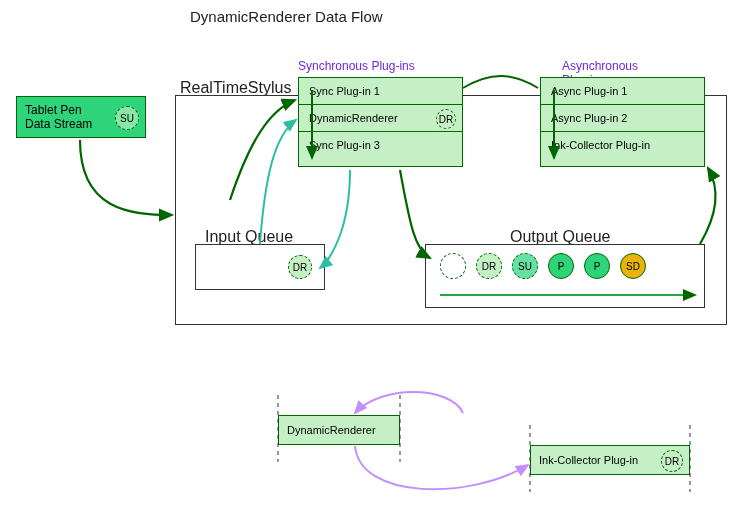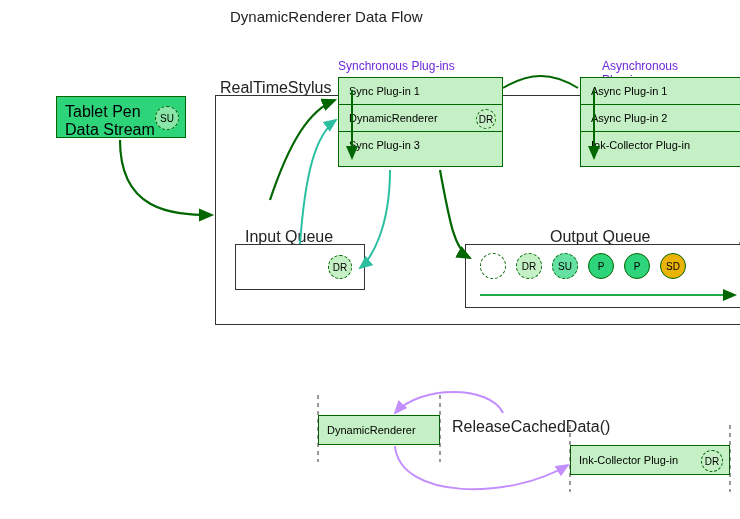--- a/index.html
+++ b/index.html
@@ -1,16 +1,16 @@
 <!DOCTYPE html>
 <html><head>
 <meta charset="utf-8">
 <style>
   html, body { margin:0; padding:0; font-family: Arial, Helvetica, sans-serif; background:#fff; }
-  .canvas { position:relative; width:636px; height:519px;margin-left:40px; }
+  .canvas { position:relative; width:636px; height:519px; }
   .title { position:absolute; font-size:15px; color:#222; }
   .box { position:absolute; border:1px solid #006600; background:#c5f0c5; box-sizing:border-box; }
   .box-header { position:absolute; font-size:12px; color:#6d28d9; }
   .plain-label { position:absolute; font-size:16px; color:#222; }
   .plugin-col { position:absolute; border:1px solid #006600; background:#c5f0c5; box-sizing:border-box; }
   .plugin-cell { border-bottom:1px solid #006600; padding:7px 8px 7px 10px; font-size:11px; text-align:left; position:relative; }
   .plugin-cell:last-child { border-bottom:none; }
   .rts-outer { position:absolute; border:1px solid #333; background:transparent; box-sizing:border-box; }
   .circ { display:inline-flex; align-items:center; justify-content:center; border-radius:50%; font-size:10px; box-sizing:border-box; }
   .circ.dashed { border:1px dashed #006600; background:rgba(200,240,200,0.6); }
@@ -22,21 +22,21 @@
   .bottom-box { position:absolute; border:1px solid #006600; background:#c5f0c5; box-sizing:border-box; display:flex; align-items:center; padding-left:8px; font-size:11px; }
 </style>
 </head>
 <body>
 
 <div class="canvas">
 
   <div class="title" style="left:190px; top:8px;">DynamicRenderer Data Flow</div>
 
   <div class="box" style="left:16px; top:96px; width:130px; height:42px; background:#2ed47a; border-color:#006600;">
-    <div style="position:absolute; left:8px; top:6px; font-size:16px;">
+    <div style="position:absolute; left:8px; top:6px; font-size:12px;">
       <span>Tablet Pen</span><br>
       <span>Data Stream</span>
     </div>
     <span class="circ dashed" style="position:absolute; right:6px; top:9px; width:24px; height:24px;">SU</span>
   </div>
 
   <div class="plain-label" style="left:180px; top:79px;">RealTimeStylus</div>
   <div class="rts-outer" style="left:175px; top:95px; width:552px; height:230px;"></div>
 
   <div class="box-header" style="left:298px; top:59px;">Synchronous Plug-ins</div>
@@ -69,21 +69,20 @@
       <span class="circ dashed" style="background:#66e0a3;">SU</span>
       <span class="circ solid" style="background:#2ed47a;">P</span>
       <span class="circ solid" style="background:#2ed47a;">P</span>
       <span class="circ solid" style="background:#eab308;">SD</span>
     </div>
   </div>
 
   <div class="bottom-box" style="left:278px; top:415px; width:122px; height:30px;">
     <span>DynamicRenderer</span>
   </div>
-  <div class="plain-label" style="left:412px; top:418px;">ReleaseCachedData()</div>
   <div class="bottom-box" style="left:530px; top:445px; width:160px; height:30px;">
     <span>Ink-Collector Plug-in</span>
     <span class="circ dashed" style="position:absolute; right:6px; top:4px; width:22px; height:22px;">DR</span>
   </div>
 
   <svg class="overlay" width="740" height="519">
     <defs>
       <marker id="ah-green" markerWidth="8" markerHeight="8" refX="6" refY="3" orient="auto">
         <path d="M0,0 L7,3 L0,6 Z" fill="#006600"></path>
       </marker>

